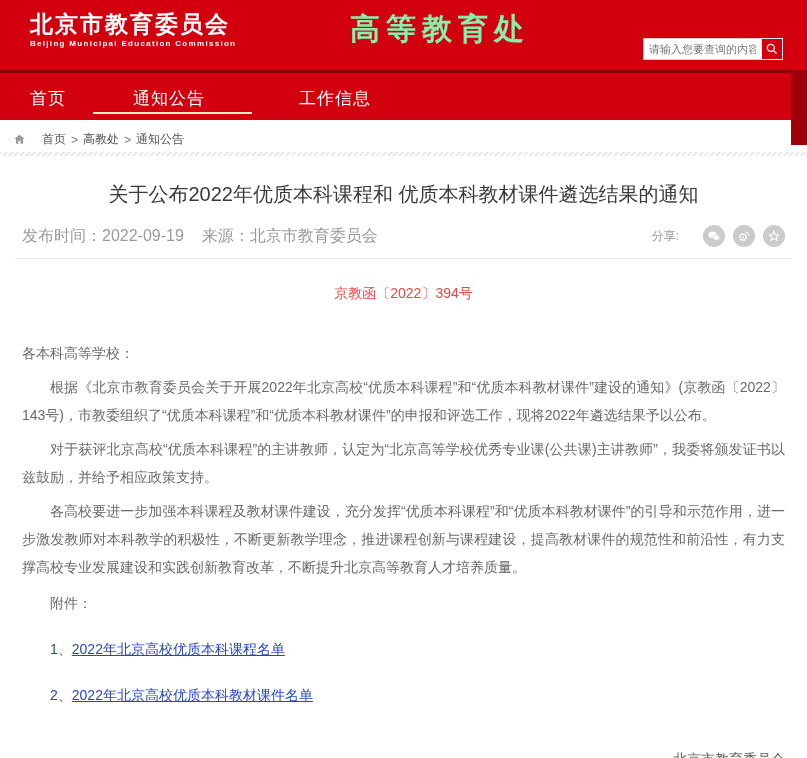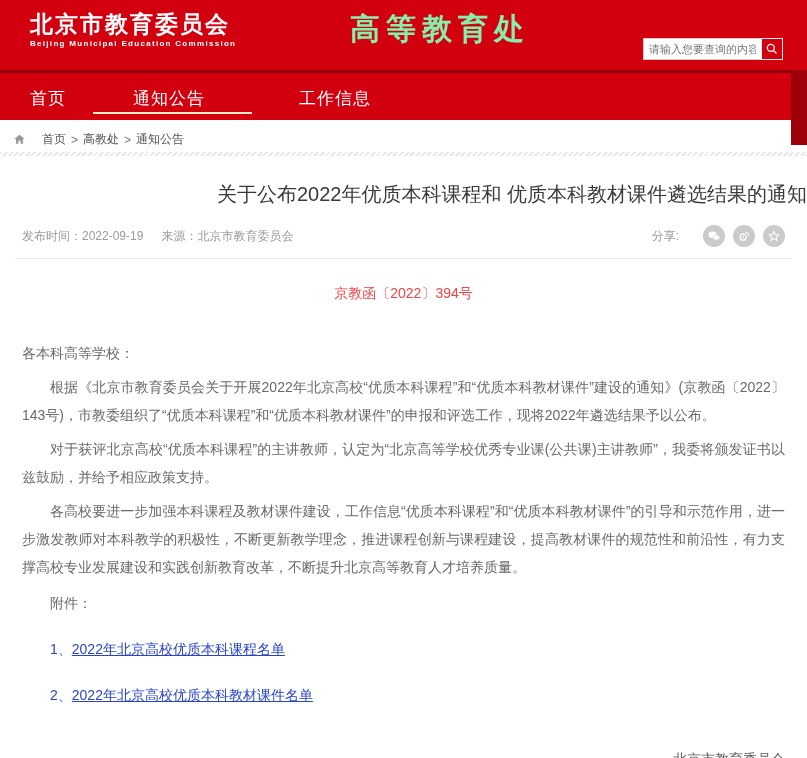--- a/index.html
+++ b/index.html
@@ -60,28 +60,28 @@
   .breadcrumb .crumb { cursor: pointer; }
   .breadcrumb .sep { margin: 0 5px; color: #777; }
   .home-icon { margin-right: 16px; display: inline-flex; }
   .dotted-divider {
     position: absolute; top: 152px; left: 0; width: 807px; height: 4px;
     background: repeating-linear-gradient(135deg, #e9e9e9 0 2px, #ffffff 2px 4px);
   }
   
   .article { position: absolute; top: 158px; left: 0; width: 807px; }
   .article-title {
-    margin-top: 22px; text-align: right;
+    margin-top: 22px; text-align: center;
     font-size: 20px; font-weight: normal; color: #3a3a3a; line-height: 28px;
   }
   .meta-row {
     margin: 16px 22px 0 22px; display: flex; justify-content: space-between;
     align-items: center; height: 24px;
   }
-  .meta-left { font-size: 12px; color: #9a9a9a; }
+  .meta-left { font-size: 16px; color: #9a9a9a; }
   .meta-left .meta-val { margin-right: 18px; }
   .share { display: flex; align-items: center; }
   .share-label { font-size: 12px; color: #9a9a9a; margin-right: 16px; }
   .share-circle {
     width: 22px; height: 22px; border-radius: 50%; background: #cbcbcb;
     display: flex; align-items: center; justify-content: center;
     margin-left: 8px; cursor: pointer;
   }
   .meta-divider { margin: 10px 15px 0 15px; border-bottom: 1px solid #e6e6e6; }
   .doc-number { margin-top: 26px; text-align: center; font-size: 14px; color: #ef4444; }
@@ -176,21 +176,21 @@
   </div>
 
   <div class="meta-divider"></div>
 
   <div class="doc-number">京教函〔2022〕394号</div>
 
   <div class="body-text">
     <div class="salutation">各本科高等学校：</div>
     <p class="para">根据《北京市教育委员会关于开展2022年北京高校“优质本科课程”和“优质本科教材课件”建设的通知》(京教函〔2022〕143号)，市教委组织了“优质本科课程”和“优质本科教材课件”的申报和评选工作，现将2022年遴选结果予以公布。</p>
     <p class="para">对于获评北京高校“优质本科课程”的主讲教师，认定为“北京高等学校优秀专业课(公共课)主讲教师”，我委将颁发证书以兹鼓励，并给予相应政策支持。</p>
-    <p class="para">各高校要进一步加强本科课程及教材课件建设，工作信息“优质本科课程”和“优质本科教材课件”的引导和示范作用，进一步激发教师对本科教学的积极性，不断更新教学理念，推进课程创新与课程建设，提高教材课件的规范性和前沿性，有力支撑高校专业发展建设和实践创新教育改革，不断提升北京高等教育人才培养质量。</p>
+    <p class="para">各高校要进一步加强本科课程及教材课件建设，充分发挥“优质本科课程”和“优质本科教材课件”的引导和示范作用，进一步激发教师对本科教学的积极性，不断更新教学理念，推进课程创新与课程建设，提高教材课件的规范性和前沿性，有力支撑高校专业发展建设和实践创新教育改革，不断提升北京高等教育人才培养质量。</p>
 
     <div class="attachments-label">附件：</div>
 
     <div class="attachment-row">
       <span class="attachment-number">1、</span><a class="attachment-link">2022年北京高校优质本科课程名单</a>
     </div>
     <div class="attachment-row">
       <span class="attachment-number">2、</span><a class="attachment-link">2022年北京高校优质本科教材课件名单</a>
     </div>
   </div>

